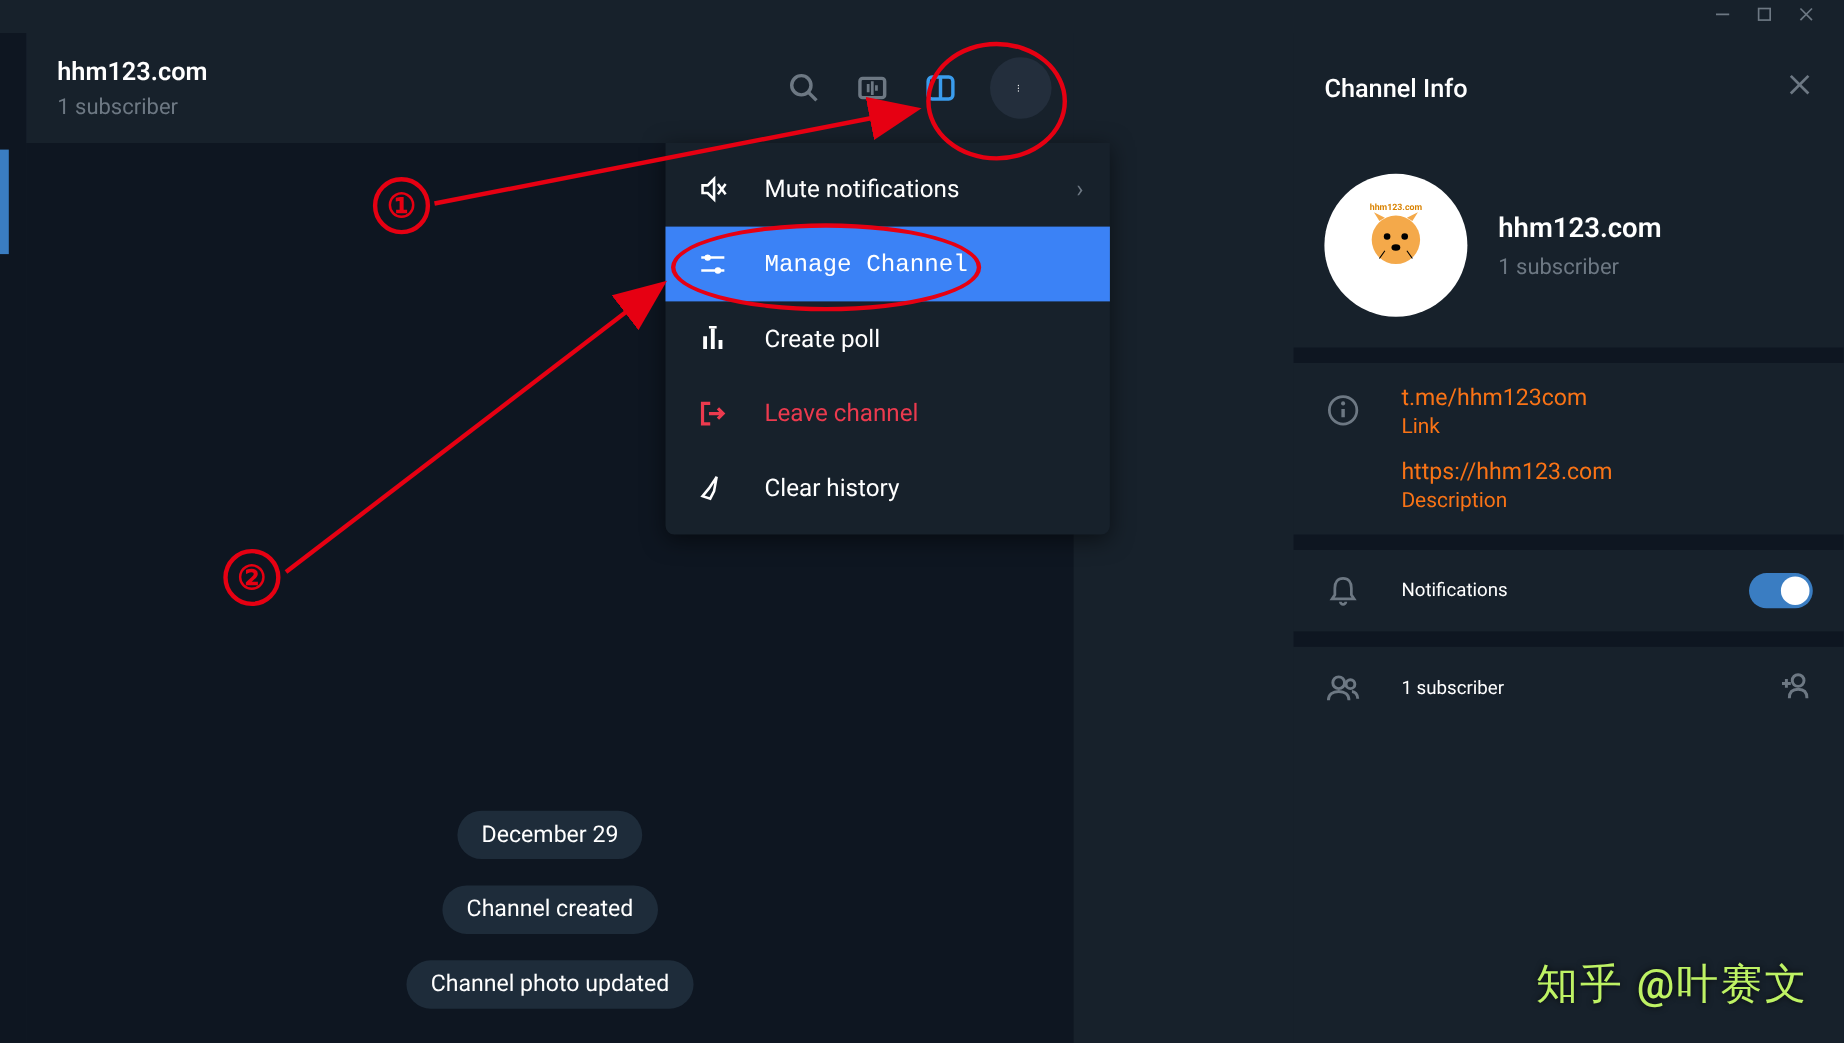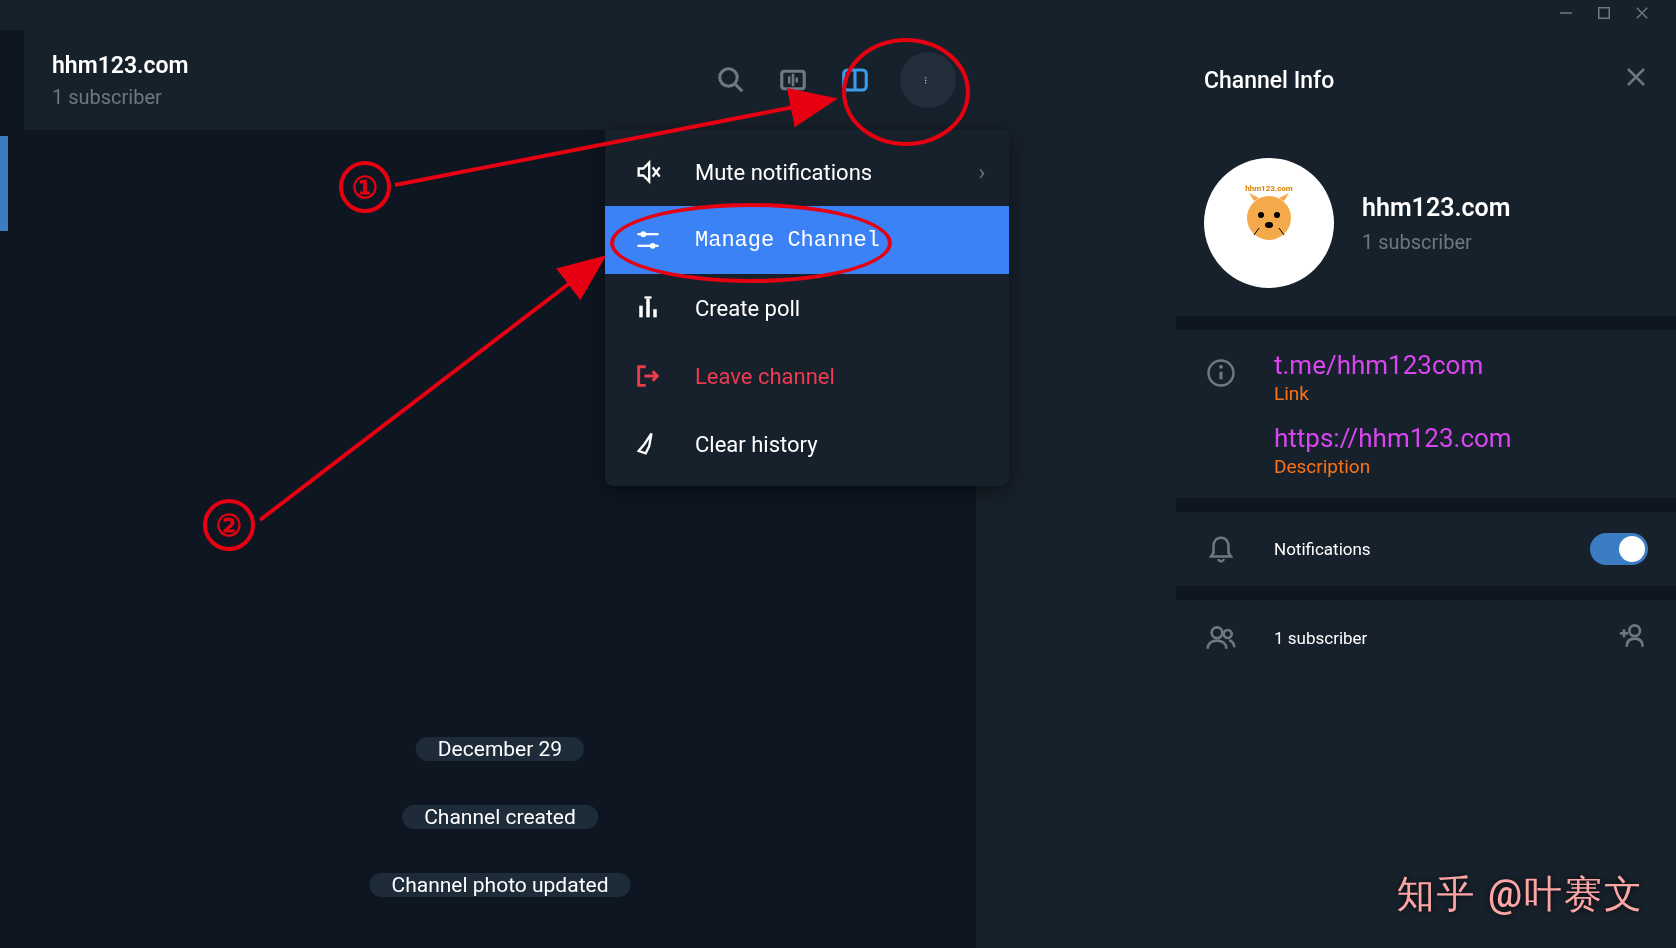--- a/index.html
+++ b/index.html
@@ -103,21 +103,21 @@
   .dropdown .item .chev { margin-left:auto; margin-right:24px; color:#6d7883; font-size:22px; }
 
   
   .pill {
     position: absolute;
     left: 50%;
     transform: translateX(-50%);
     background: #1e2c3a;
     color: #fff;
     font-size: 21px;
-    padding: 0 22px;
+    padding: 10px 22px;
     border-radius: 28px;
   }
   .pill.date { top: 607px; }
   .pill.created { top: 675px; }
   .pill.photo { top: 743px; }
 
   
   .right-panel {
     position: absolute;
     top: 30px;
@@ -160,21 +160,21 @@
   .info-row {
     display:flex;
     align-items:flex-start;
     padding: 20px 28px;
     gap: 36px;
   }
   .info-row.align-center { align-items:center; }
   .info-row .ico { width:34px; height:34px; display:flex; align-items:center; justify-content:center; color:#6d7883; flex-shrink:0; margin-top:6px; }
   .info-row.align-center .ico { margin-top:0; }
   .info-row .content { flex:1; display:flex; flex-direction:column; gap:2px; }
-  .info-row .content .link { color:#d946ef; font-size:26px; }
+  .info-row .content .link { color:#f97316; font-size:21px; }
   .info-row .content .label { color:#f97316; font-size:19px; margin-bottom:16px; }
   .info-row .content .label:last-child { margin-bottom:0; }
   .info-row .content .text { color:#fff; font-size:17px; }
   .info-row .toggle {
     width: 58px; height: 32px; background:#3a7dc2; border-radius:16px; position:relative;
   }
   .info-row .toggle::after {
     content:''; position:absolute; right:3px; top:3px; width:26px; height:26px; background:#fff; border-radius:50%;
   }
   .info-row .add-ico { color:#6d7883; }
@@ -188,21 +188,21 @@
     width:52px; height:52px; border:4px solid #e60012; border-radius:50%;
     color:#e60012; font-size:30px; font-weight:600; display:flex; align-items:center; justify-content:center;
   }
   .ann-num2 {
     position:absolute; top:499px; left:203px;
     width:52px; height:52px; border:4px solid #e60012; border-radius:50%;
     color:#e60012; font-size:30px; font-weight:600; display:flex; align-items:center; justify-content:center;
   }
   .watermark {
     position:absolute; bottom:28px; right:32px;
-    font-size:38px; color:#fca5a5; font-weight:500;
+    font-size:38px; color:#bef264; font-weight:500;
     text-shadow: 0 0 6px rgba(0,0,0,0.8);
     letter-spacing:2px;
   }
 </style>
 </head>
 <body>
 
 <div class="titlebar">
   <span><svg viewBox="0 0 24 24">
         <line x1="4" y1="12" x2="20" y2="12" stroke="currentColor" stroke-width="2"></line>

